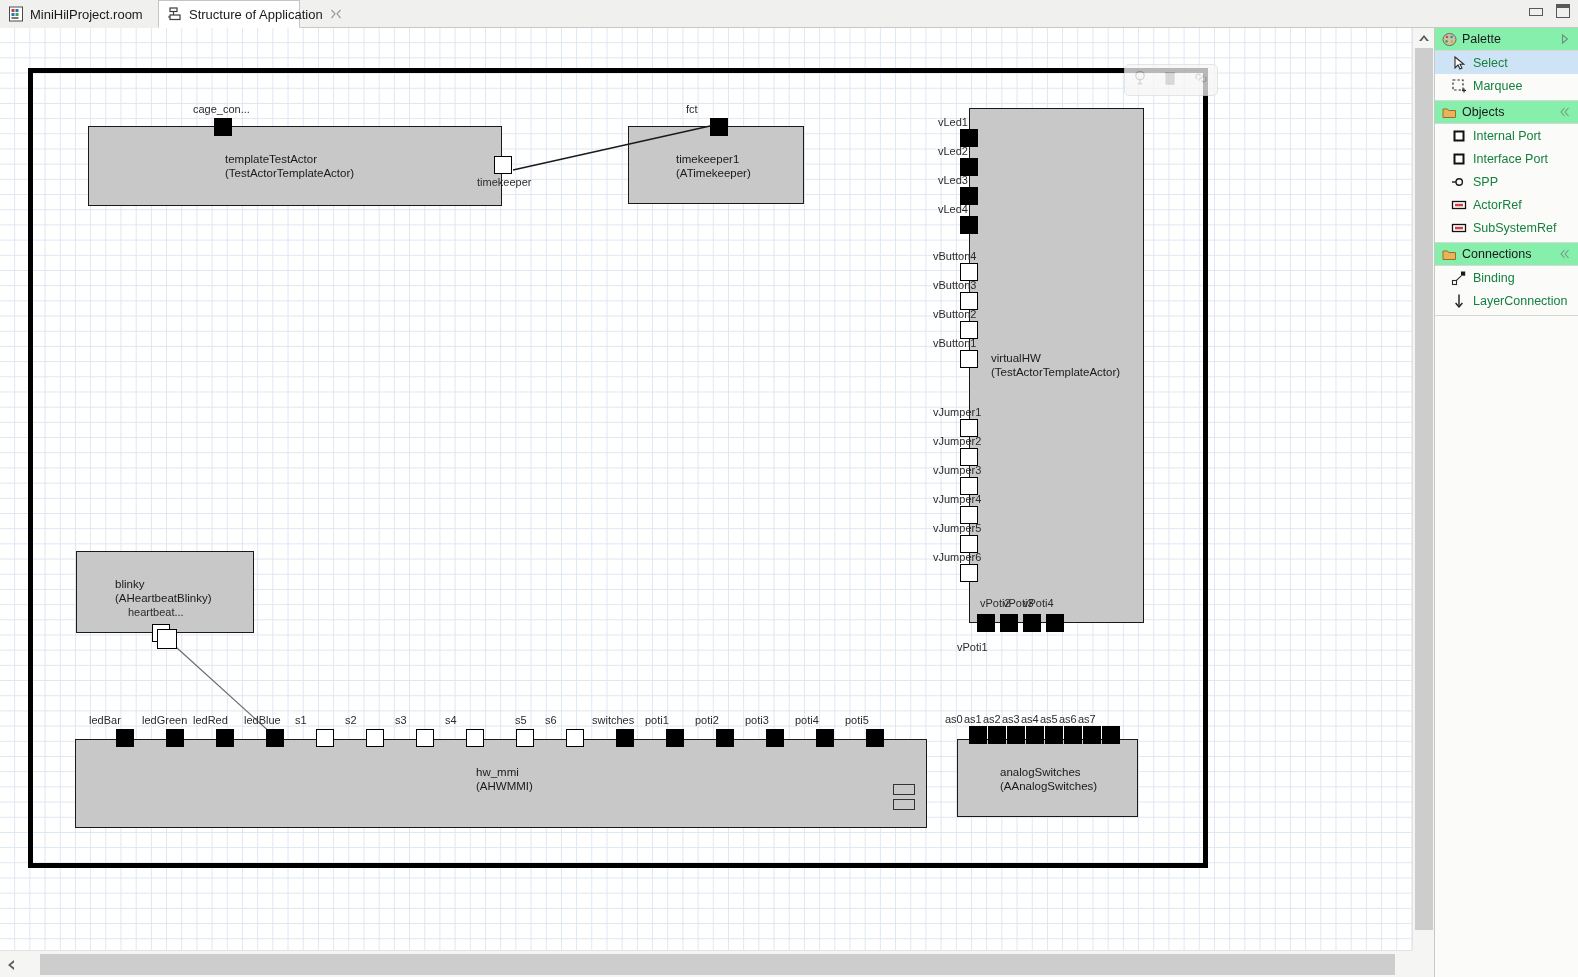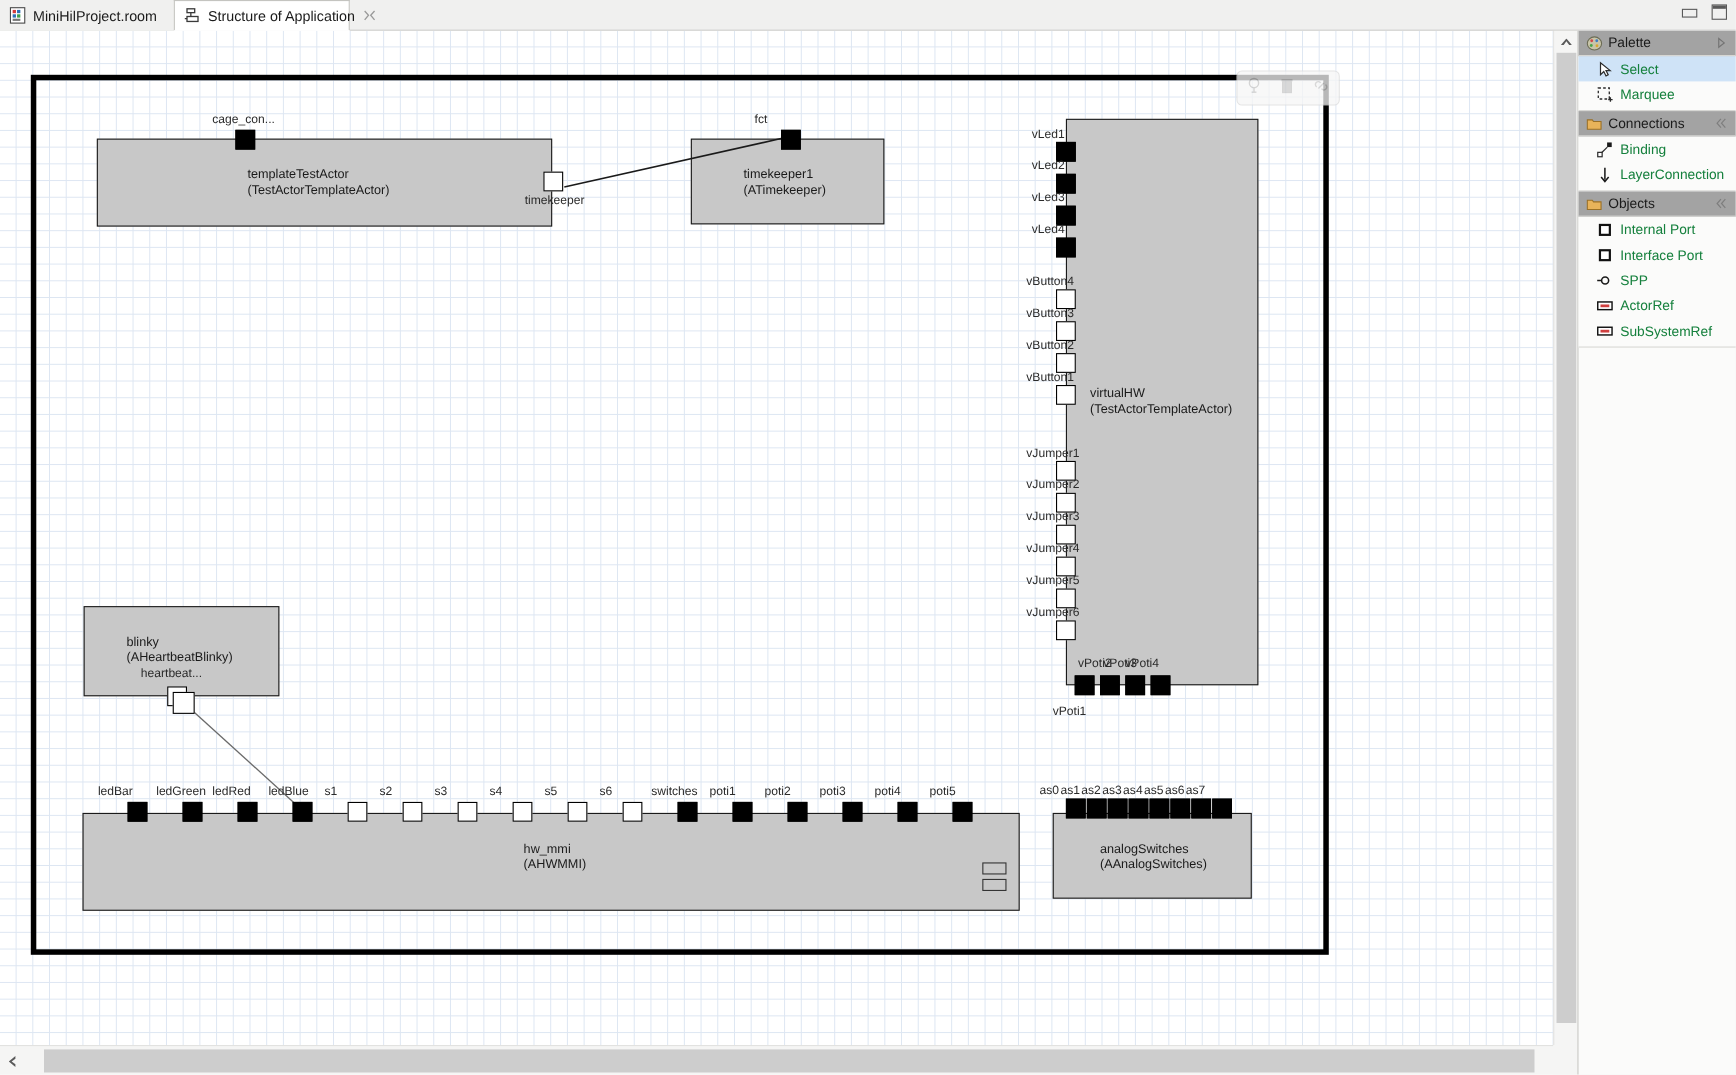--- a/index.html
+++ b/index.html
@@ -32,21 +32,21 @@
   }
   .tab.inactive { background: #f0f0ef; }
   .tab.active {
     background: #ffffff;
     border-left: 1px solid #c4c4c0;
     border-right: 1px solid #c4c4c0;
     border-top: 1px solid #c4c4c0;
     border-bottom: 1px solid #ffffff;
   }
   #tab-file { left: 0; width: 158px; }
-  #tab-struct { left: 158px; width: 160px; }
+  #tab-struct { left: 158px; width: 142px; }
   .tab-icon { width: 16px; height: 16px; margin-right: 6px; flex: 0 0 auto; }
   .tab-close {
     margin-left: 7px; width: 12px; height: 12px;
     flex: 0 0 auto; opacity: .55;
   }
 
   
   .wincontrols {
     position: absolute; right: 8px; top: 4px;
     display: flex; gap: 12px; align-items: center;
@@ -188,21 +188,21 @@
     position: absolute; left: 1434px; top: 28px;
     width: 144px; height: 949px;
     background: #fbfbfa;
     border-left: 1px solid #c8c8c4;
   }
   .pal-header {
     position: relative;
     height: 23px;
     display: flex; align-items: center;
     padding-left: 7px;
-    background: #a3a3a3;
+    background: #86efac;
     border-bottom: 1px solid #d7d7d4;
     font-size: 12.5px; color: #1a1a1a;
   }
   .pal-header .hdr-icon { width: 15px; height: 15px; margin-right: 5px; flex: 0 0 auto; }
   .pal-header .hdr-chev { position: absolute; right: 7px; top: 5px; width: 12px; height: 12px; opacity: .6; }
   .pal-group { border-bottom: 1px solid #d7d7d4; background: #fbfbfa; padding-bottom: 3px; }
   .pal-item {
     display: flex; align-items: center;
     height: 23px;
     padding-left: 16px;
@@ -368,21 +368,21 @@
         <div class="port-label" style="left: 244px; top: 686px;">ledBlue</div>
         <div class="port hollow" style="left: 316px; top: 701px;"></div>
         <div class="port-label" style="left: 295px; top: 686px;">s1</div>
         <div class="port hollow" style="left: 366px; top: 701px;"></div>
         <div class="port-label" style="left: 345px; top: 686px;">s2</div>
         <div class="port hollow" style="left: 416px; top: 701px;"></div>
         <div class="port-label" style="left: 395px; top: 686px;">s3</div>
         <div class="port hollow" style="left: 466px; top: 701px;"></div>
         <div class="port-label" style="left: 445px; top: 686px;">s4</div>
         <div class="port hollow" style="left: 516px; top: 701px;"></div>
-        <div class="port-label" style="left: 495px; top: 686px;">s5</div>
+        <div class="port-label" style="left: 515px; top: 686px;">s5</div>
         <div class="port hollow" style="left: 566px; top: 701px;"></div>
         <div class="port-label" style="left: 545px; top: 686px;">s6</div>
         <div class="port filled" style="left: 616px; top: 701px;"></div>
         <div class="port-label" style="left: 592px; top: 686px;">switches</div>
         <div class="port filled" style="left: 666px; top: 701px;"></div>
         <div class="port-label" style="left: 645px; top: 686px;">poti1</div>
         <div class="port filled" style="left: 716px; top: 701px;"></div>
         <div class="port-label" style="left: 695px; top: 686px;">poti2</div>
         <div class="port filled" style="left: 766px; top: 701px;"></div>
         <div class="port-label" style="left: 745px; top: 686px;">poti3</div>
@@ -465,81 +465,81 @@
                 <line x1="13" y1="10.5" x2="13" y2="14.5" stroke="#2b2b2b" stroke-width="1.2"></line>
               </svg></span>
             <span>Marquee</span>
           </div>
         </div>
         <div class="pal-group">
           <div class="pal-header">
             <span class="hdr-icon"><svg width="15" height="15" viewBox="0 0 15 15">
                 <path d="M1 4 h4.5 l1.2 1.5 H13.5 v7 H1 Z" fill="#e8b35a" stroke="#9a7026" stroke-width="1"></path>
               </svg></span>
-            <span>Connections</span>
+            <span>Objects</span>
             <span class="hdr-chev"><svg width="14" height="12" viewBox="0 0 14 12">
                 <path d="M5.5 2 L2 6 L5.5 10 M9.5 2 L6 6 L9.5 10" fill="none" stroke="#666" stroke-width="1.1"></path>
               </svg></span>
           </div>
           <div class="pal-item">
             <span class="it-icon"><svg width="16" height="16" viewBox="0 0 16 16">
-                <rect x="1.5" y="10.5" width="4" height="4" fill="#ffffff" stroke="#2b2b2b" stroke-width="1.1"></rect>
-                <rect x="10" y="1.5" width="4.2" height="4.2" fill="#1a1a1a"></rect>
-                <line x1="5.2" y1="10.6" x2="10.2" y2="5.8" stroke="#2b2b2b" stroke-width="1.1"></line>
-              </svg></span>
-            <span>Binding</span>
-          </div>
-          <div class="pal-item">
-            <span class="it-icon"><svg width="16" height="16" viewBox="0 0 16 16">
-                <line x1="8" y1="1.5" x2="8" y2="12.5" stroke="#1a1a1a" stroke-width="1.4"></line>
-                <path d="M4.6 10 L8 14 L11.4 10" fill="none" stroke="#1a1a1a" stroke-width="1.4"></path>
-              </svg></span>
-            <span>LayerConnection</span>
+                <rect x="3.5" y="3.5" width="9" height="9" fill="#ffffff" stroke="#111" stroke-width="2"></rect>
+              </svg></span>
+            <span>Internal Port</span>
+          </div>
+          <div class="pal-item">
+            <span class="it-icon"><svg width="16" height="16" viewBox="0 0 16 16">
+                <rect x="3.5" y="3.5" width="9" height="9" fill="#ffffff" stroke="#111" stroke-width="2"></rect>
+              </svg></span>
+            <span>Interface Port</span>
+          </div>
+          <div class="pal-item">
+            <span class="it-icon"><svg width="16" height="16" viewBox="0 0 16 16">
+                <line x1="1" y1="8" x2="5" y2="8" stroke="#1a1a1a" stroke-width="1.4"></line>
+                <circle cx="8.2" cy="8" r="3.2" fill="none" stroke="#1a1a1a" stroke-width="1.4"></circle>
+              </svg></span>
+            <span>SPP</span>
+          </div>
+          <div class="pal-item">
+            <span class="it-icon"><svg width="16" height="16" viewBox="0 0 16 16">
+                <rect x="1.5" y="4.5" width="13" height="7" fill="#ffffff" stroke="#111" stroke-width="1.3"></rect>
+                <rect x="4" y="6.8" width="8" height="2.5" fill="#d04040"></rect>
+              </svg></span>
+            <span>ActorRef</span>
+          </div>
+          <div class="pal-item">
+            <span class="it-icon"><svg width="16" height="16" viewBox="0 0 16 16">
+                <rect x="1.5" y="4.5" width="13" height="7" fill="#ffffff" stroke="#111" stroke-width="1.3"></rect>
+                <rect x="4" y="6.8" width="8" height="2.5" fill="#d04040"></rect>
+              </svg></span>
+            <span>SubSystemRef</span>
           </div>
         </div>
         <div class="pal-group">
           <div class="pal-header">
             <span class="hdr-icon"><svg width="15" height="15" viewBox="0 0 15 15">
                 <path d="M1 4 h4.5 l1.2 1.5 H13.5 v7 H1 Z" fill="#e8b35a" stroke="#9a7026" stroke-width="1"></path>
               </svg></span>
-            <span>Objects</span>
+            <span>Connections</span>
             <span class="hdr-chev"><svg width="14" height="12" viewBox="0 0 14 12">
                 <path d="M5.5 2 L2 6 L5.5 10 M9.5 2 L6 6 L9.5 10" fill="none" stroke="#666" stroke-width="1.1"></path>
               </svg></span>
           </div>
           <div class="pal-item">
             <span class="it-icon"><svg width="16" height="16" viewBox="0 0 16 16">
-                <rect x="3.5" y="3.5" width="9" height="9" fill="#ffffff" stroke="#111" stroke-width="2"></rect>
-              </svg></span>
-            <span>Internal Port</span>
-          </div>
-          <div class="pal-item">
-            <span class="it-icon"><svg width="16" height="16" viewBox="0 0 16 16">
-                <rect x="3.5" y="3.5" width="9" height="9" fill="#ffffff" stroke="#111" stroke-width="2"></rect>
-              </svg></span>
-            <span>Interface Port</span>
-          </div>
-          <div class="pal-item">
-            <span class="it-icon"><svg width="16" height="16" viewBox="0 0 16 16">
-                <line x1="1" y1="8" x2="5" y2="8" stroke="#1a1a1a" stroke-width="1.4"></line>
-                <circle cx="8.2" cy="8" r="3.2" fill="none" stroke="#1a1a1a" stroke-width="1.4"></circle>
-              </svg></span>
-            <span>SPP</span>
-          </div>
-          <div class="pal-item">
-            <span class="it-icon"><svg width="16" height="16" viewBox="0 0 16 16">
-                <rect x="1.5" y="4.5" width="13" height="7" fill="#ffffff" stroke="#111" stroke-width="1.3"></rect>
-                <rect x="4" y="6.8" width="8" height="2.5" fill="#d04040"></rect>
-              </svg></span>
-            <span>ActorRef</span>
-          </div>
-          <div class="pal-item">
-            <span class="it-icon"><svg width="16" height="16" viewBox="0 0 16 16">
-                <rect x="1.5" y="4.5" width="13" height="7" fill="#ffffff" stroke="#111" stroke-width="1.3"></rect>
-                <rect x="4" y="6.8" width="8" height="2.5" fill="#d04040"></rect>
-              </svg></span>
-            <span>SubSystemRef</span>
+                <rect x="1.5" y="10.5" width="4" height="4" fill="#ffffff" stroke="#2b2b2b" stroke-width="1.1"></rect>
+                <rect x="10" y="1.5" width="4.2" height="4.2" fill="#1a1a1a"></rect>
+                <line x1="5.2" y1="10.6" x2="10.2" y2="5.8" stroke="#2b2b2b" stroke-width="1.1"></line>
+              </svg></span>
+            <span>Binding</span>
+          </div>
+          <div class="pal-item">
+            <span class="it-icon"><svg width="16" height="16" viewBox="0 0 16 16">
+                <line x1="8" y1="1.5" x2="8" y2="12.5" stroke="#1a1a1a" stroke-width="1.4"></line>
+                <path d="M4.6 10 L8 14 L11.4 10" fill="none" stroke="#1a1a1a" stroke-width="1.4"></path>
+              </svg></span>
+            <span>LayerConnection</span>
           </div>
         </div>
       </div>
   </div>
 
 </div>
 
 </body></html>

